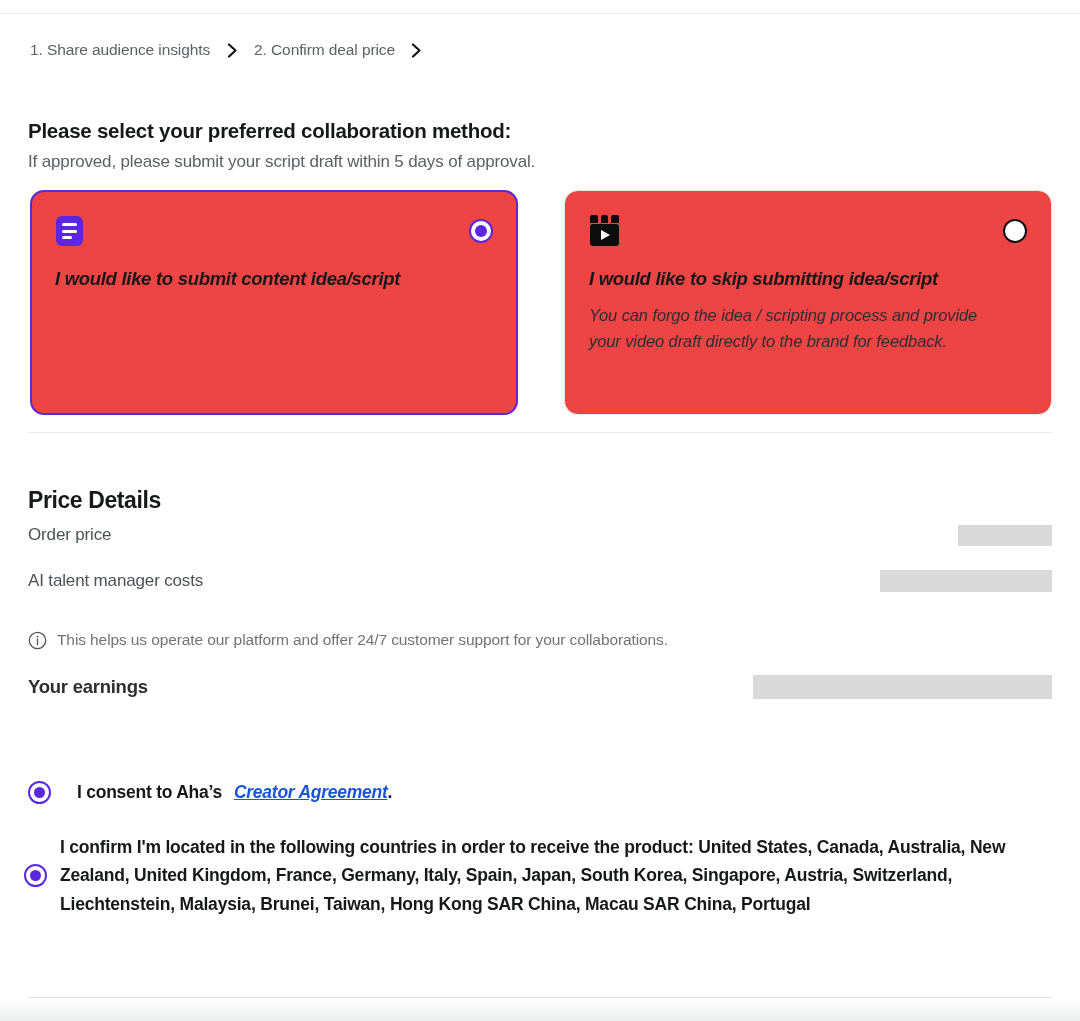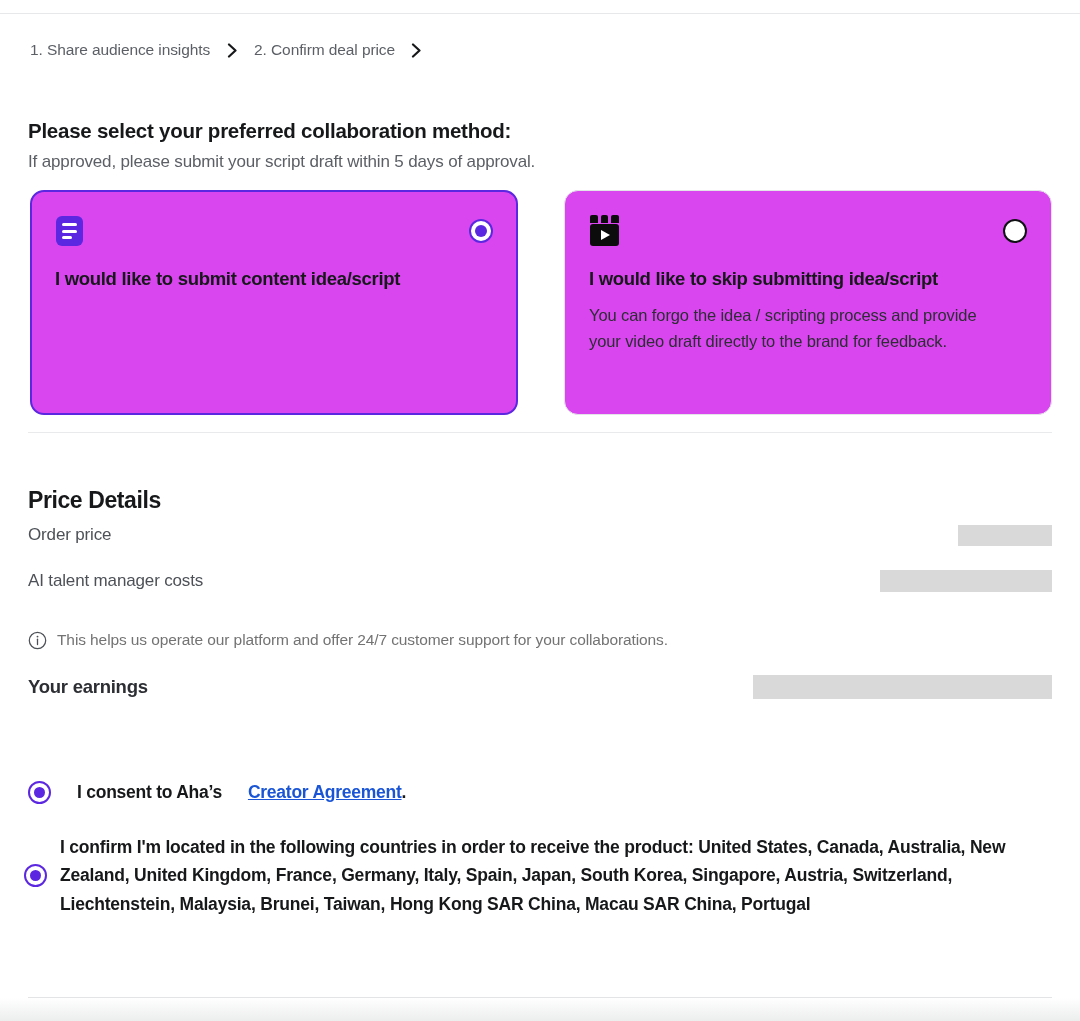--- a/index.html
+++ b/index.html
@@ -82,23 +82,24 @@
     left: 30px; top: 190px;
     width: 1022px;
     display: flex;
     gap: 46px;
   }
   .card {
     width: 488px;
     min-height: 225px;
     border: 1px solid #e3e4e7;
     border-radius: 14px;
-    background: #d946ef;
+    background: #ef4444;
     padding: 22px 24px 24px 24px;
     position: relative;
+    font-style: italic;
   }
   .card.selected {
     border: 2px solid #5b27e0;
     padding: 21px 23px 23px 23px;
   }
   .card-top {
     display: flex;
     align-items: flex-start;
     justify-content: space-between;
     height: 40px;
@@ -311,21 +312,22 @@
     letter-spacing: -0.25px;
     display: flex;
     align-items: baseline;
     gap: 0;
     white-space: nowrap;
   }
   .consent-link {
     color: #1a55d6;
     text-decoration: underline;
     font-weight: bold;
-    margin-left: 26px;
+    margin-left: 12px;
+    font-style: italic;
   }
   .consent-period { color: #17181a; font-weight: bold; }
 
   .consent-2 {
     position: absolute;
     left: 24px; top: 833px;
     width: 1000px;
     display: flex;
     align-items: center;
     gap: 13px;

